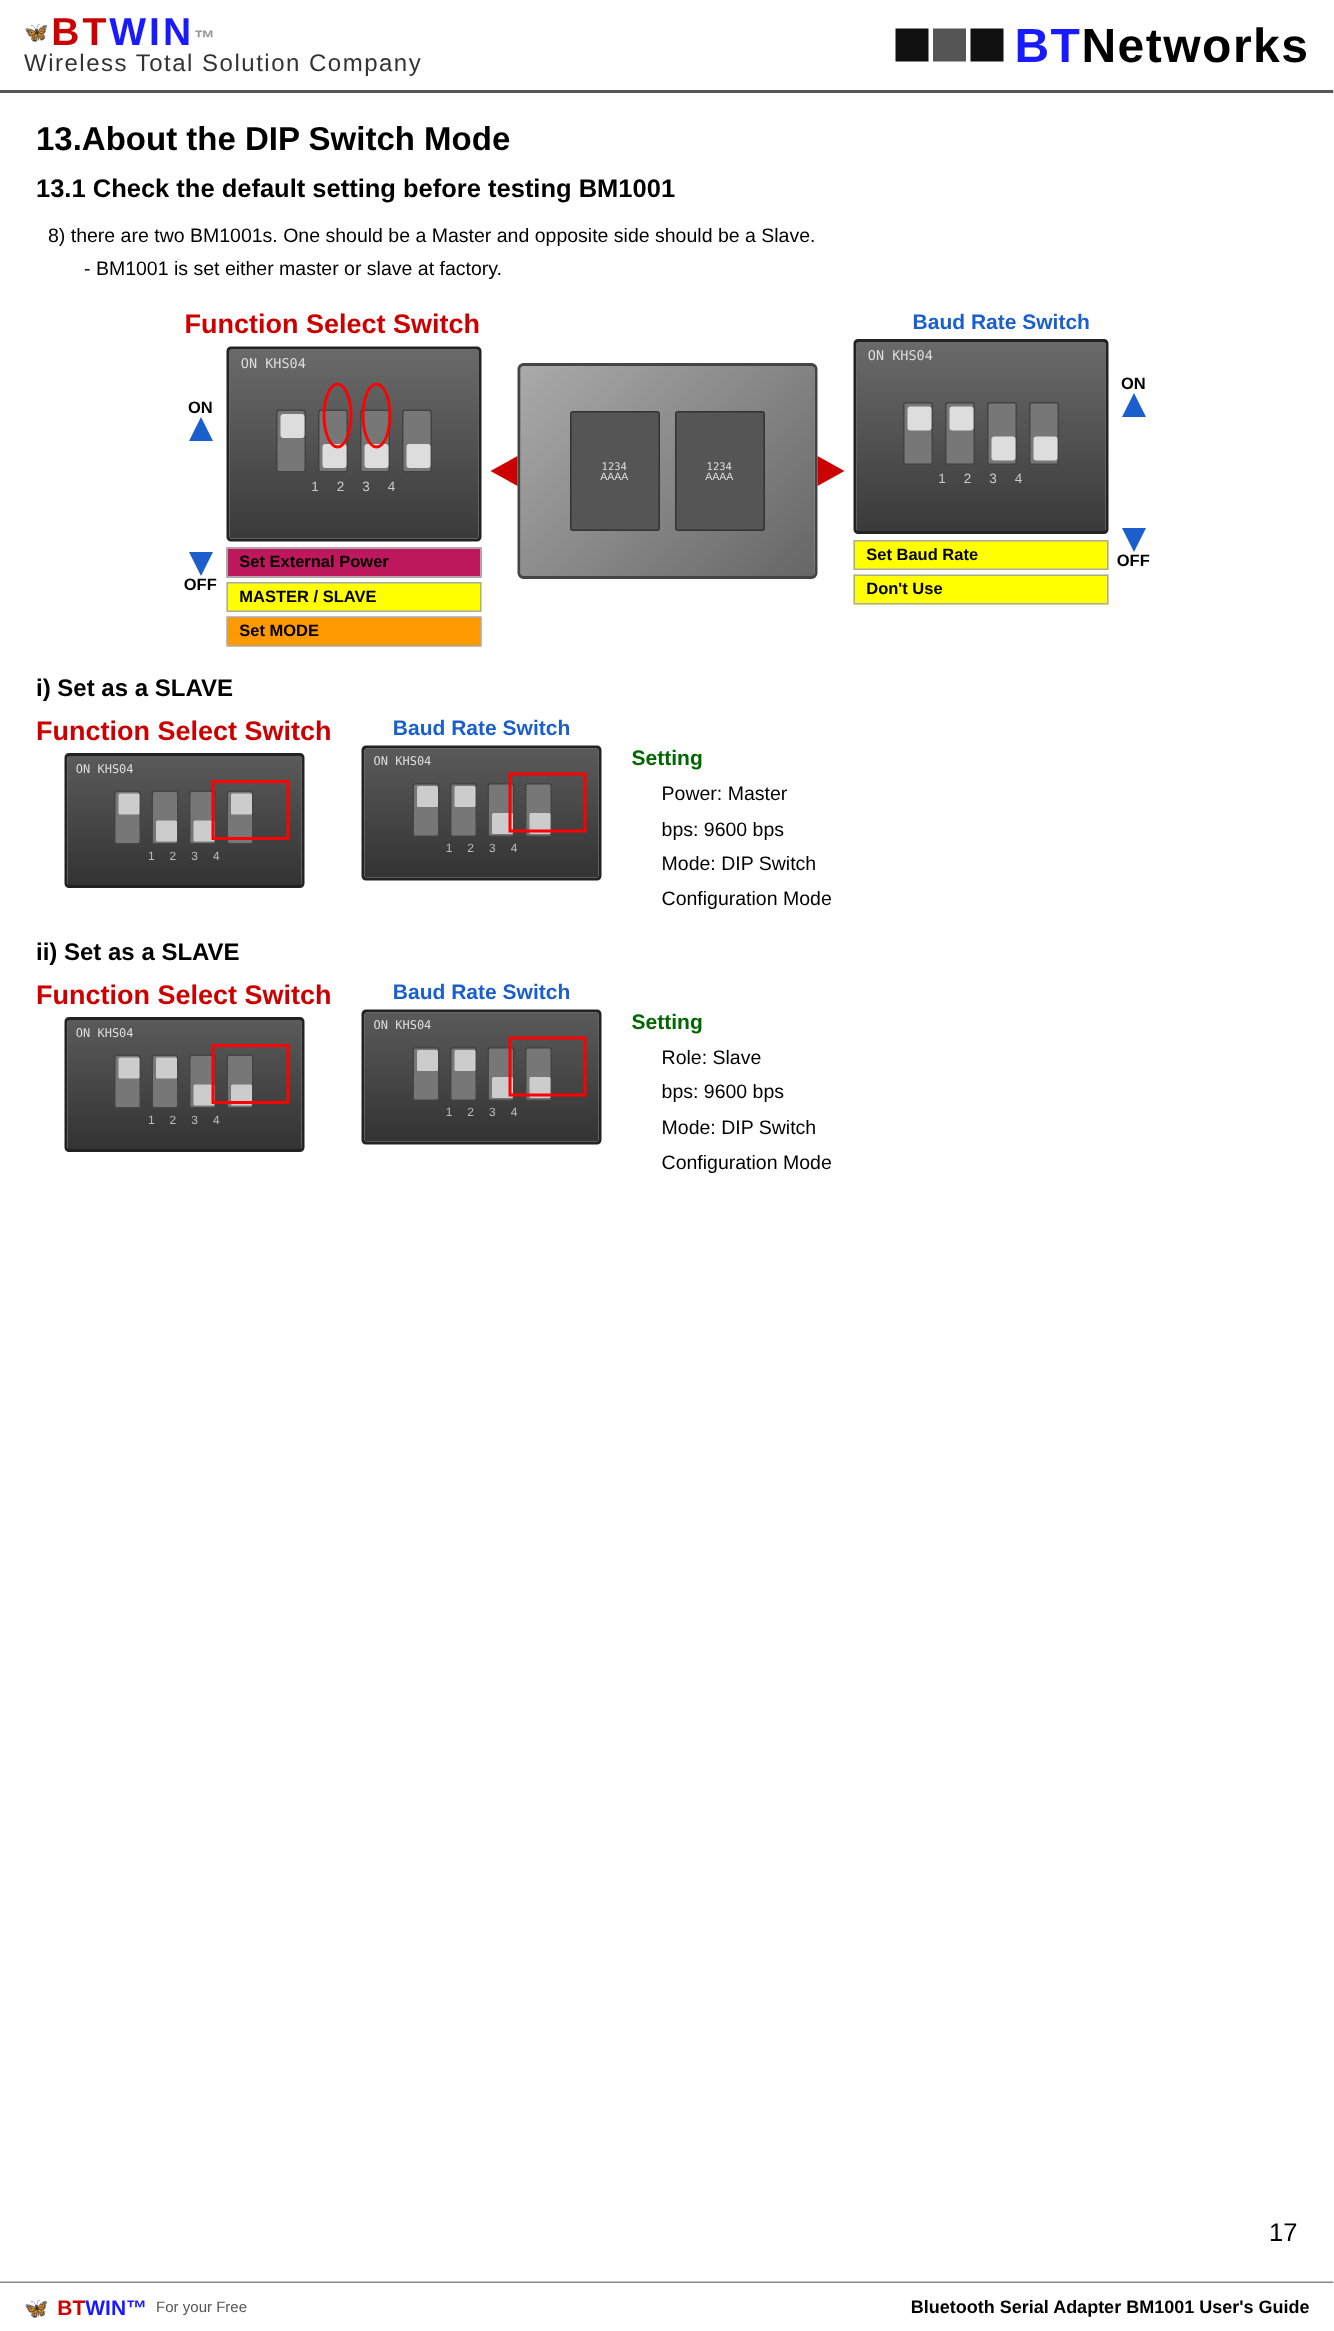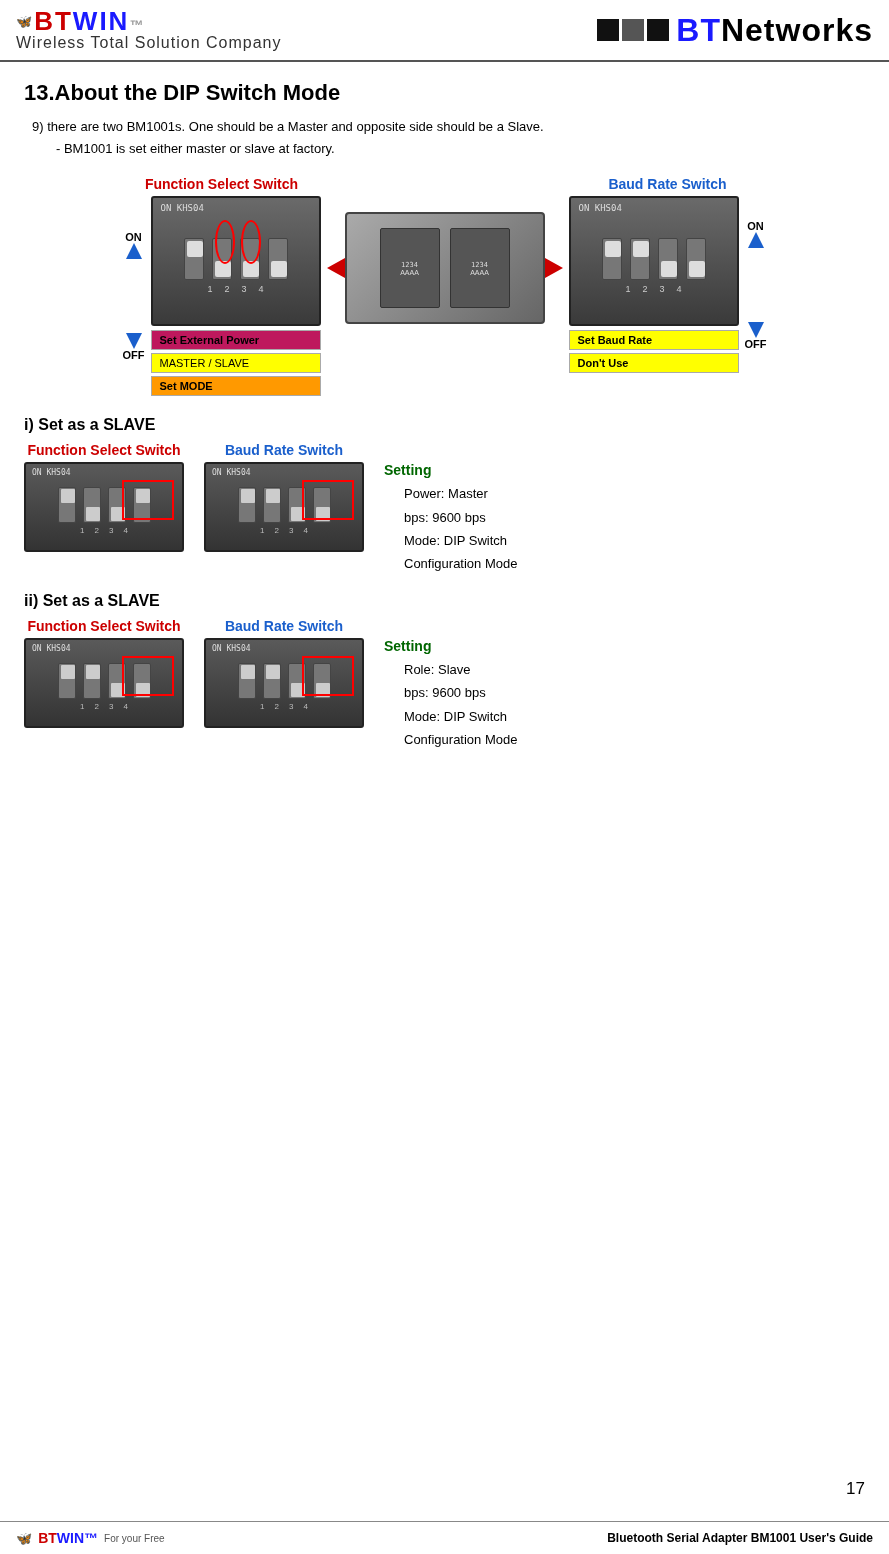--- a/index.html
+++ b/index.html
@@ -85,21 +85,21 @@
     .intro-list {
       margin-left: 8px;
       margin-bottom: 16px;
       line-height: 1.7;
       font-size: 13px;
     }
     .indent { margin-left: 24px; }
     .dip-label-red {
       color: #cc0000;
       font-weight: bold;
-      font-size: 14px;
+      font-size: 18px;
       margin-bottom: 4px;
     }
     .dip-label-blue {
       color: #1a5fcc;
       font-weight: bold;
       font-size: 14px;
       margin-bottom: 4px;
     }
     .arrow-up {
       width: 0; height: 0;
@@ -211,23 +211,24 @@
       <div class="sq" style="background:#555;"></div>
       <div class="sq dark"></div>
     </div>
     <span class="btnetworks-text"><span style="color:#1a1aff;">BT</span><span style="color:#000;">Networks</span></span>
   </div>
 </div>
 
 <div class="content">
 
   <div class="section-title">13.About the DIP Switch Mode</div>
+  <div class="subsection-title">13.1 Check the default setting before testing BM1001</div>
 
   <div class="intro-list">
-    <div>9) there are two BM1001s. One should be a Master and opposite side should be a Slave.</div>
+    <div>8) there are two BM1001s. One should be a Master and opposite side should be a Slave.</div>
     <div class="indent">- BM1001 is set either master or slave at factory.</div>
   </div>
 
   <div class="main-diagram-wrapper">
 
     <div style="display:flex;flex-direction:column;align-items:center;">
       <div class="dip-label-red">Function Select Switch</div>
       <div style="display:flex;align-items:center;gap:4px;">
 
         <div style="display:flex;flex-direction:column;align-items:center;height:130px;justify-content:space-between;margin-right:2px;">
@@ -265,30 +266,30 @@
               <span style="font-size:9px;color:#ccc;">3</span>
               <span style="font-size:9px;color:#ccc;">4</span>
             </div>
 
             <div style="position:absolute;border:2px solid red;border-radius:50%;width:20px;height:44px;top:22px;left:62px;"></div>
             <div style="position:absolute;border:2px solid red;border-radius:50%;width:20px;height:44px;top:22px;left:88px;"></div>
           </div>
 
           <div style="margin-top:4px;display:flex;flex-direction:column;gap:3px;">
             <div style="background:#be185d;padding:3px 8px;font-size:11px;font-weight:bold;border:1px solid #aaa;display:inline-block;">Set External Power</div>
-            <div style="background:#ffff00;padding:3px 8px;font-size:11px;font-weight:normal;border:1px solid #aaa;display:inline-block;">MASTER / SLAVE</div>
+            <div style="background:#ffff00;padding:3px 8px;font-size:11px;font-weight:bold;border:1px solid #aaa;display:inline-block;">MASTER / SLAVE</div>
             <div style="background:#ff9900;padding:3px 8px;font-size:11px;font-weight:bold;border:1px solid #aaa;display:inline-block;">Set MODE</div>
           </div>
         </div>
       </div>
     </div>
 
     <div style="display:flex;align-items:center;margin:36px 6px 0 6px;position:relative;">
       <div style="width:0;height:0;border-top:10px solid transparent;border-bottom:10px solid transparent;border-right:18px solid #cc0000;"></div>
-      <div style="width:200px;height:112px;background:linear-gradient(135deg,#aaa 0%,#666 100%);border:2px solid #444;border-radius:4px;display:flex;align-items:center;justify-content:center;">
+      <div style="width:200px;height:144px;background:linear-gradient(135deg,#aaa 0%,#666 100%);border:2px solid #444;border-radius:4px;display:flex;align-items:center;justify-content:center;">
 
         <div style="display:flex;gap:10px;">
           <div style="width:60px;height:80px;background:#555;border:1px solid #333;border-radius:2px;display:flex;flex-direction:column;align-items:center;justify-content:center;">
             <span style="font-size:7px;color:#ddd;font-family:monospace;">1234</span>
             <span style="font-size:7px;color:#ddd;">AAAA</span>
           </div>
           <div style="width:60px;height:80px;background:#555;border:1px solid #333;border-radius:2px;display:flex;flex-direction:column;align-items:center;justify-content:center;">
             <span style="font-size:7px;color:#ddd;font-family:monospace;">1234</span>
             <span style="font-size:7px;color:#ddd;">AAAA</span>
           </div>

